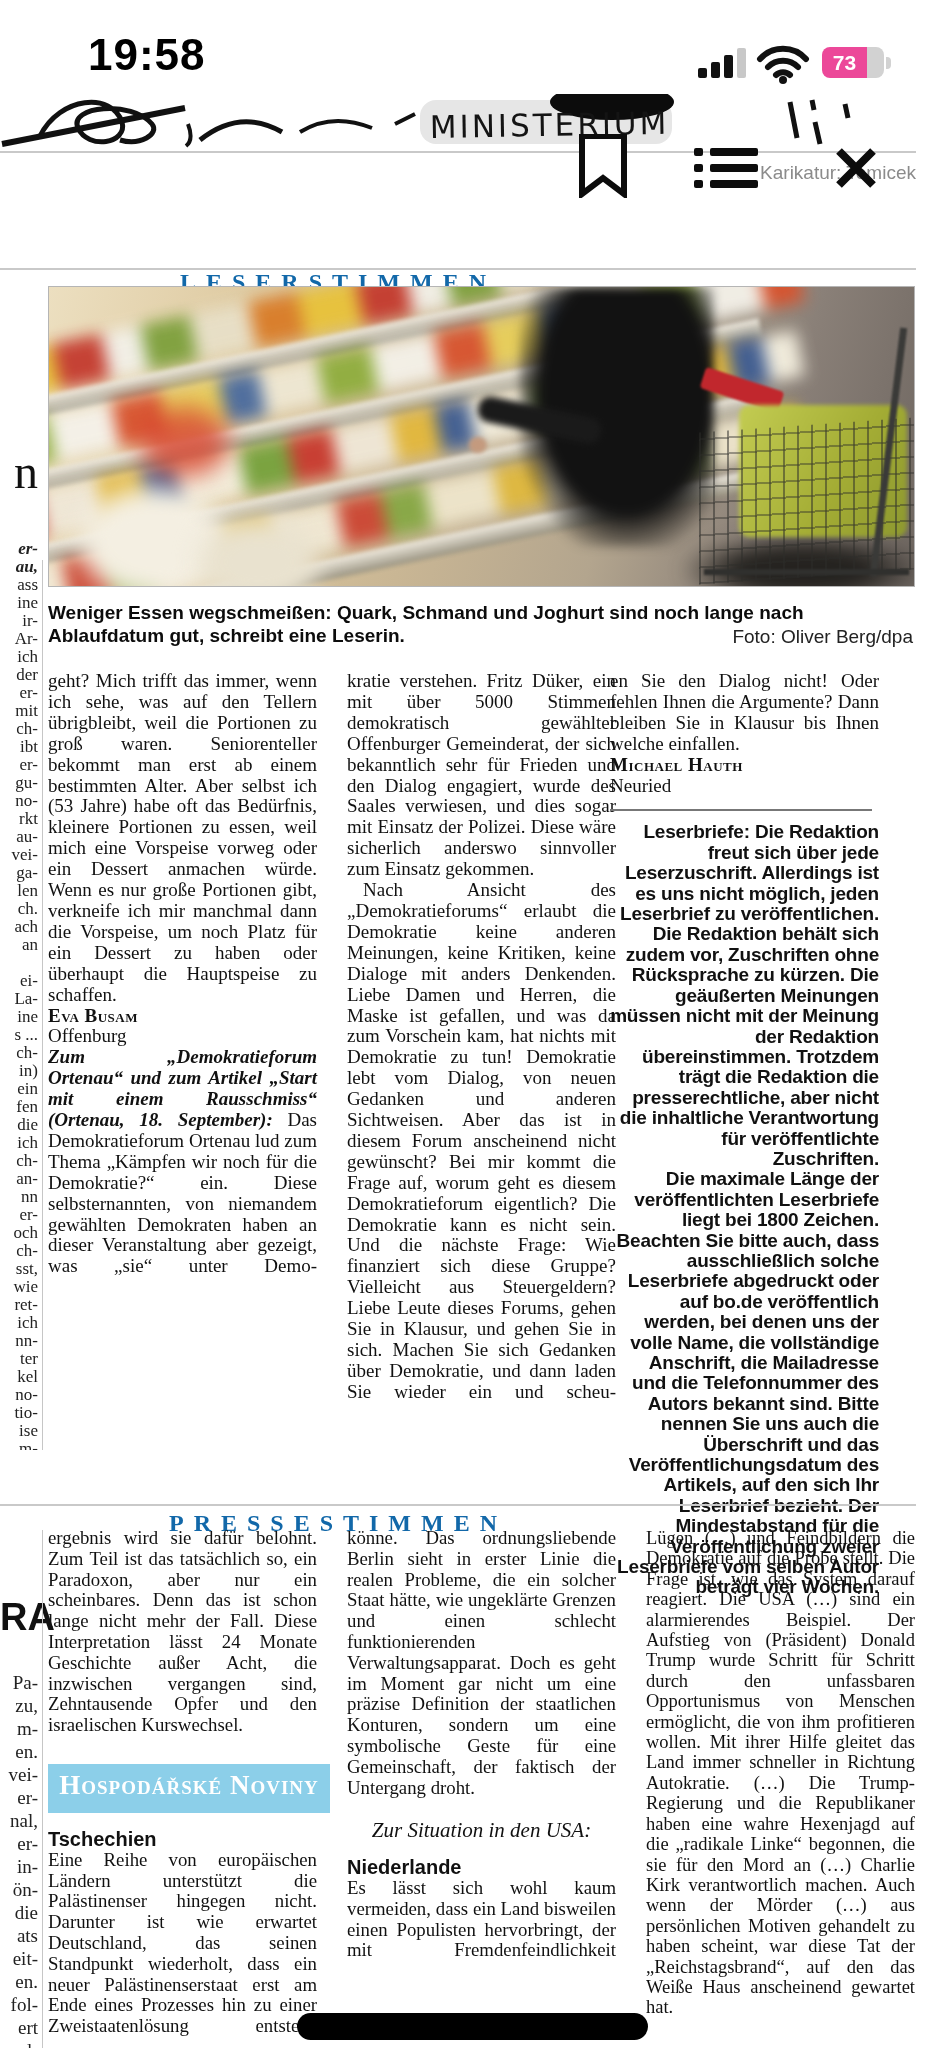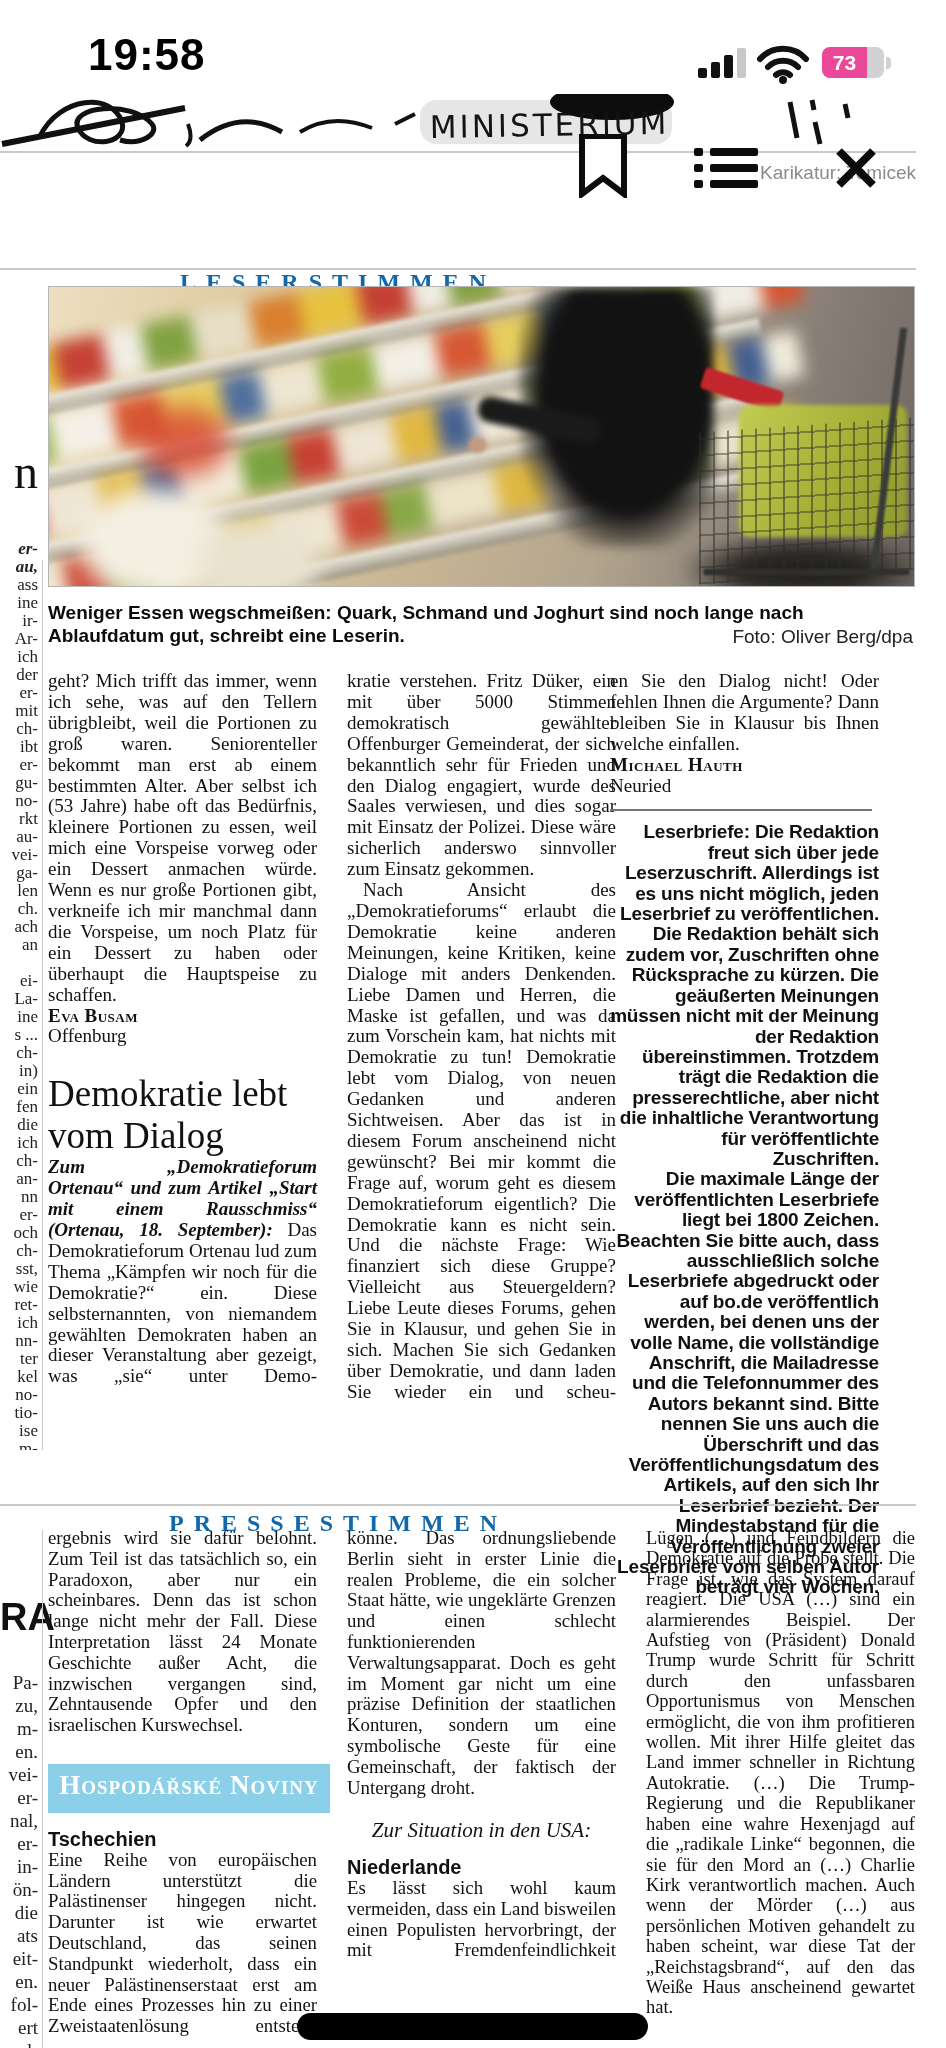--- a/index.html
+++ b/index.html
@@ -235,21 +235,20 @@
     <div class="frag">tio-</div>
     <div class="frag">ise</div>
     <div class="frag">m-</div>
   </div>
 <div class="abs vrule" style="left:42px;top:560px;height:890px;"></div>
 
 <div class="abs col" style="left:48px;top:671px;">
   <p class="cut">geht? Mich trifft das immer, wenn ich sehe, was auf den Tellern übrigbleibt, weil die Portionen zu groß waren. Seniorenteller bekommt man erst ab einem bestimmten Alter. Aber selbst ich (53 Jahre) habe oft das Bedürfnis, kleinere Portionen zu essen, weil mich eine Vorspeise vorweg oder ein Dessert anmachen würde. Wenn es nur große Portionen gibt, verkneife ich mir manchmal dann die Vorspeise, um noch Platz für ein Dessert zu haben oder überhaupt die Hauptspeise zu schaffen.</p>
   <div class="author">Eva Busam</div>
   <div class="city">Offenburg</div>
-  <div class="headline2">Demokratie lebt vom Dialog</div>
   <p class="cut introwrap"><span class="intro">Zum „Demokratieforum Ortenau“ und zum Artikel „Start mit einem Rausschmiss“ (Ortenau, 18. September): </span><span>Das Demokratieforum Ortenau lud zum Thema „Kämpfen wir noch für die Demokratie?“ ein. Diese selbsternannten, von niemandem gewählten Demokraten haben an dieser Veranstaltung aber gezeigt, was „sie“ unter Demo-</span></p>
 </div>
 
 <div class="abs col" style="left:347px;top:671px;">
   <p>kratie verstehen. Fritz Düker, ein mit über 5000 Stimmen demokratisch gewählter Offenburger Gemeinderat, der sich bekanntlich sehr für Frieden und den Dialog engagiert, wurde des Saales verwiesen, und dies sogar mit Einsatz der Polizei. Diese wäre sicherlich anderswo sinnvoller zum Einsatz gekommen.</p>
   <p class="cut indent">Nach Ansicht des „Demokratieforums“ erlaubt die Demokratie keine anderen Meinungen, keine Kritiken, keine Dialoge mit anders Denkenden. Liebe Damen und Herren, die Maske ist gefallen, und was da zum Vorschein kam, hat nichts mit Demokratie zu tun! Demokratie lebt vom Dialog, von neuen Gedanken und anderen Sichtweisen. Aber das ist in diesem Forum anscheinend nicht gewünscht? Bei mir kommt die Frage auf, worum geht es diesem Demokratieforum eigentlich? Die Demokratie kann es nicht sein. Und die nächste Frage: Wie finanziert sich diese Gruppe? Vielleicht aus Steuergeldern? Liebe Leute dieses Forums, gehen Sie in Klausur, und gehen Sie in sich. Machen Sie sich Gedanken über Demokratie, und dann laden Sie wieder ein und scheu-</p>
 </div>
 
 <div class="abs col" style="left:610px;top:671px;">
   <p>en Sie den Dialog nicht! Oder fehlen Ihnen die Argumente? Dann bleiben Sie in Klausur bis Ihnen welche einfallen.</p>

